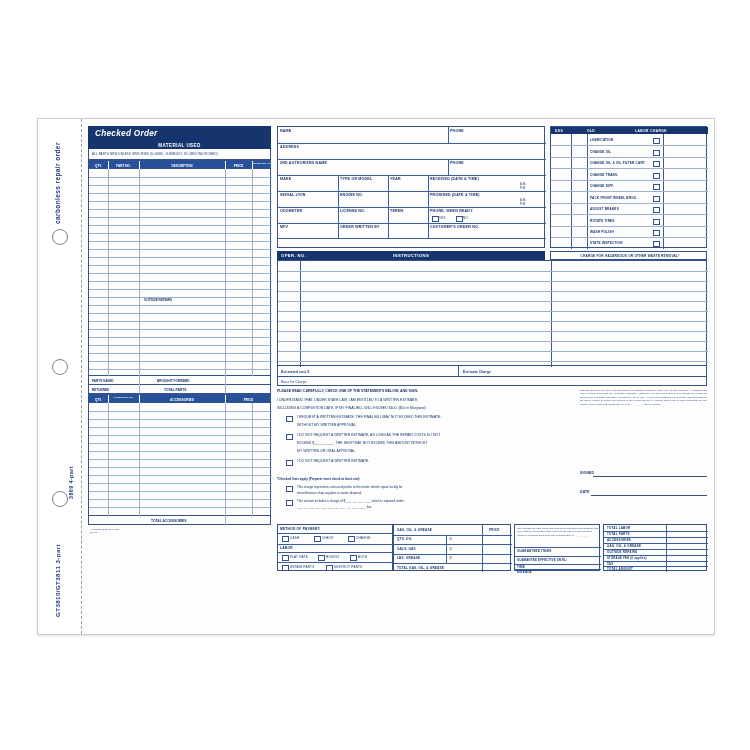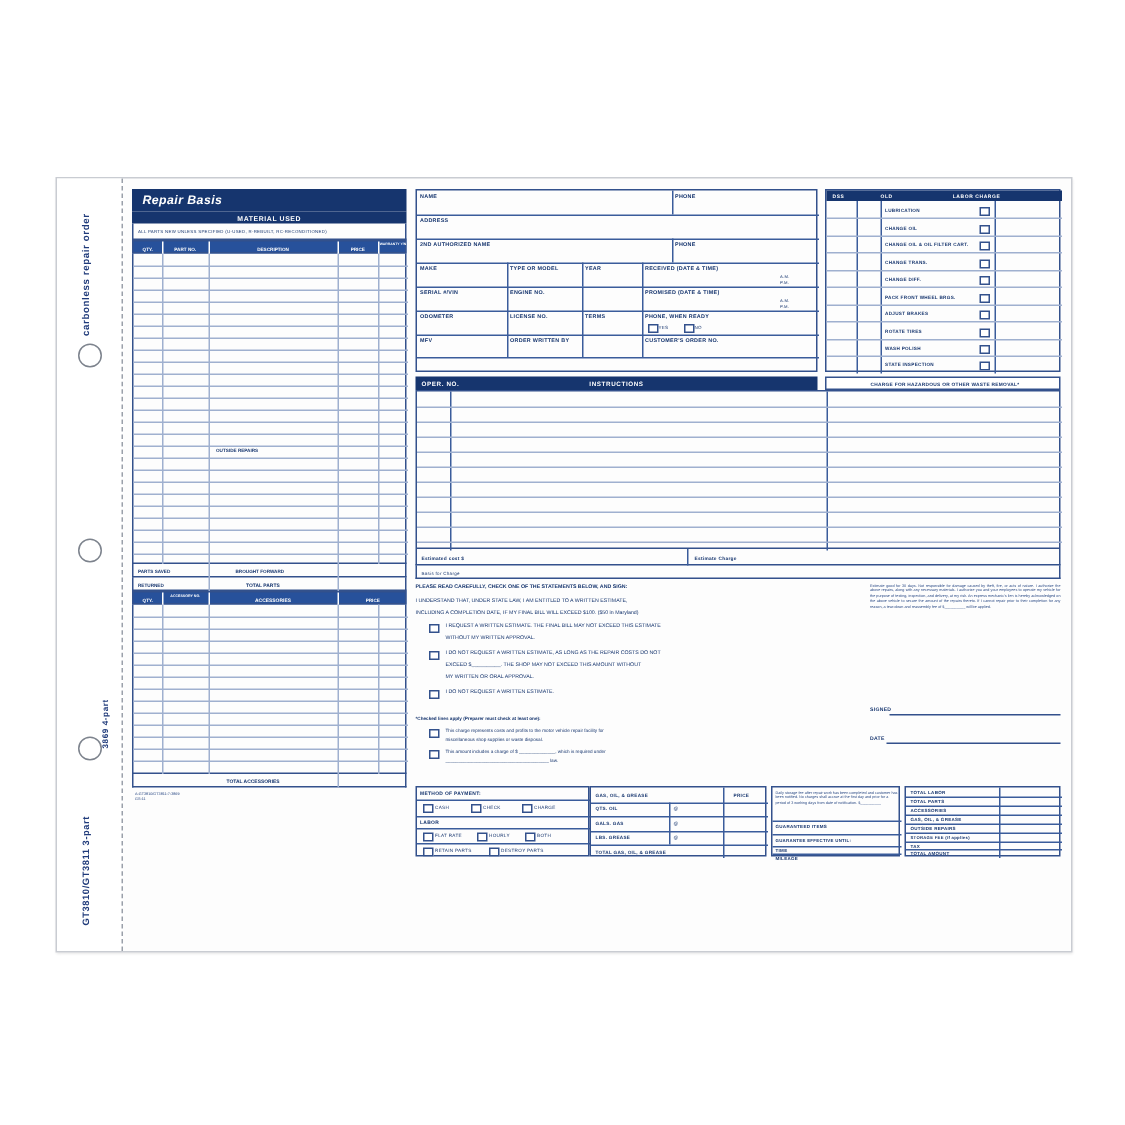--- a/index.html
+++ b/index.html
@@ -72,21 +72,21 @@
       <div class="hole" style="top:110px"></div>
       <div class="hole" style="top:240px"></div>
       <div class="hole" style="top:372px"></div>
       <div class="vert" style="left:16px;top:105px;font-size:6.5px">carbonless repair order</div>
       <div class="vert" style="left:30px;top:380px;font-size:5.4px">3869  4-part</div>
       <div class="vert" style="left:16px;top:498px;font-size:6.2px">GT3810/GT3811  3-part</div>
     </div>
 
     <div class="inner">
 
-      <div class="title">Repair Basis</div>
+      <div class="title">Checked Order</div>
 
       <div class="bar" style="left:0;top:15px;width:183px;height:8px">MATERIAL USED</div>
       <div class="box" style="left:0;top:23px;width:183px;height:11px;border-top:none"></div>
       <div class="lbl" style="left:4px;top:26px;font-size:2.9px">ALL PARTS NEW UNLESS SPECIFIED (U-USED, R-REBUILT, RC-RECONDITIONED)</div>
 
       <div class="box blu2" style="left:0;top:34px;width:183px;height:9px;background:#27519b">
         <div class="rowtxt center bold" style="left:0;top:2.5px;width:19px;color:#fff;font-size:3.1px">QTY.</div>
         <div class="rowtxt center bold" style="left:19px;top:2.5px;width:31px;color:#fff;font-size:3.1px">PART NO.</div>
         <div class="rowtxt center bold" style="left:50px;top:2.5px;width:86px;color:#fff;font-size:3.1px">DESCRIPTION</div>
         <div class="rowtxt center bold" style="left:136px;top:2.5px;width:27px;color:#fff;font-size:3.1px">PRICE</div>

